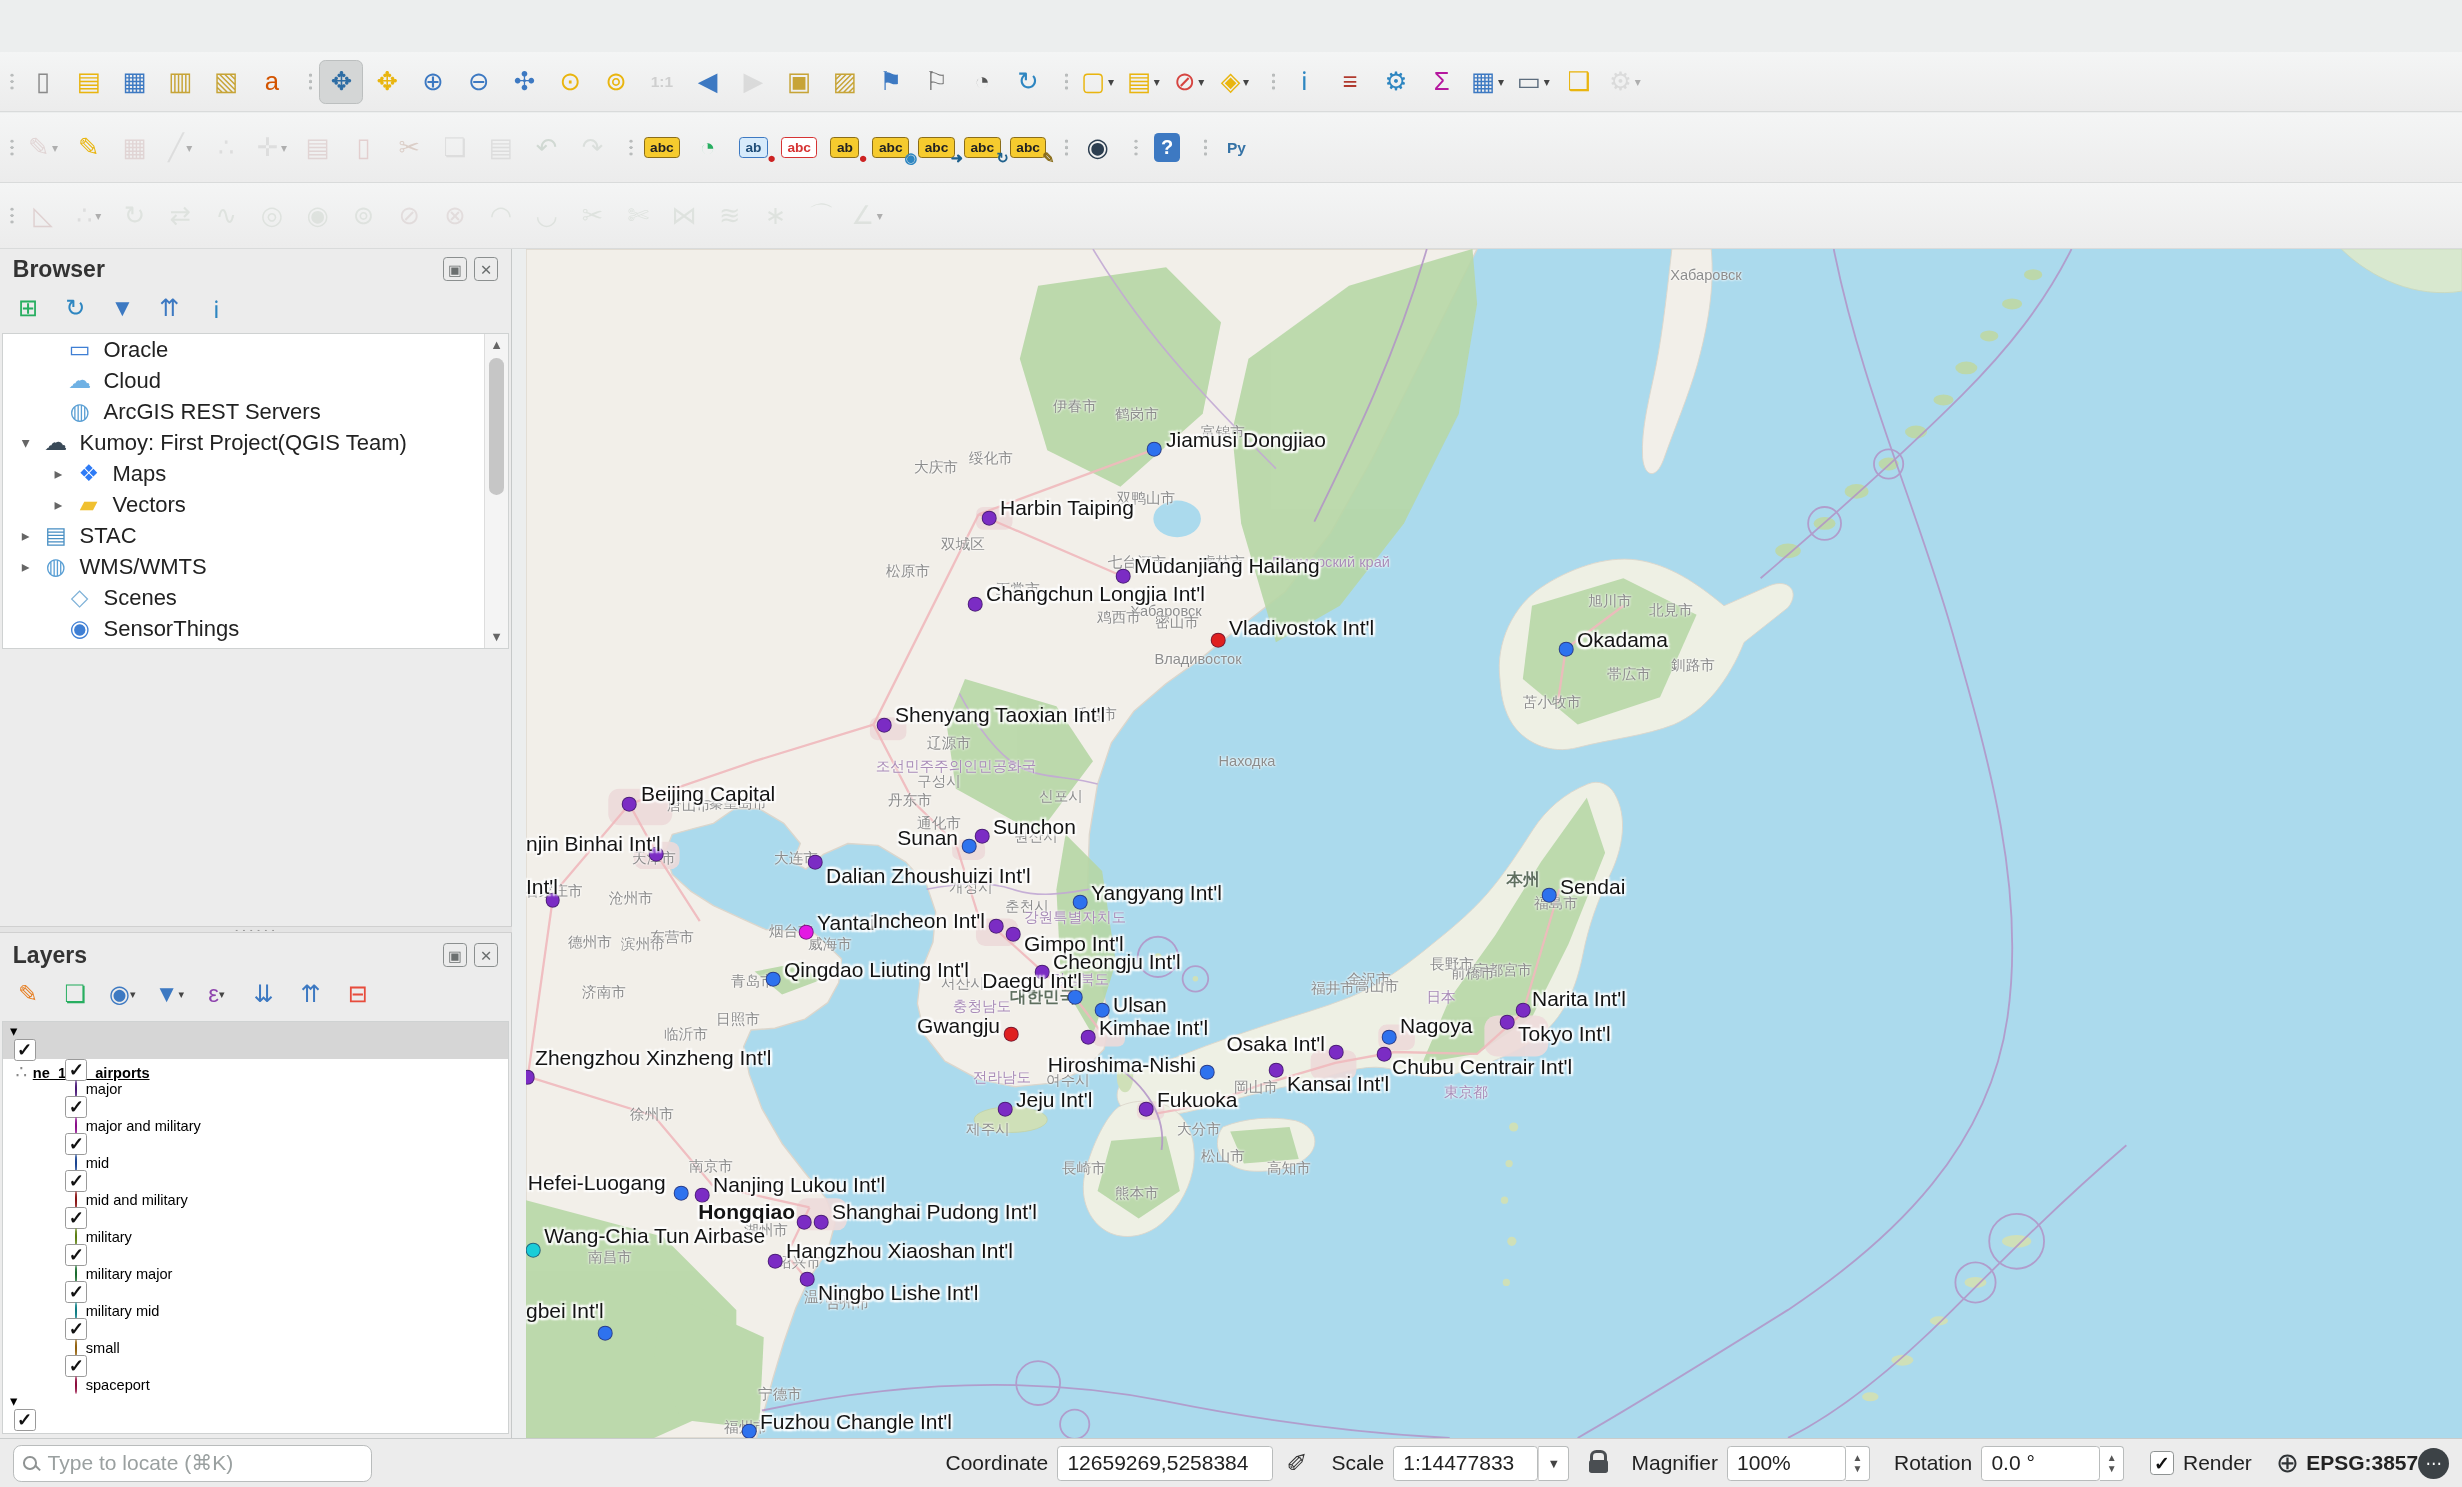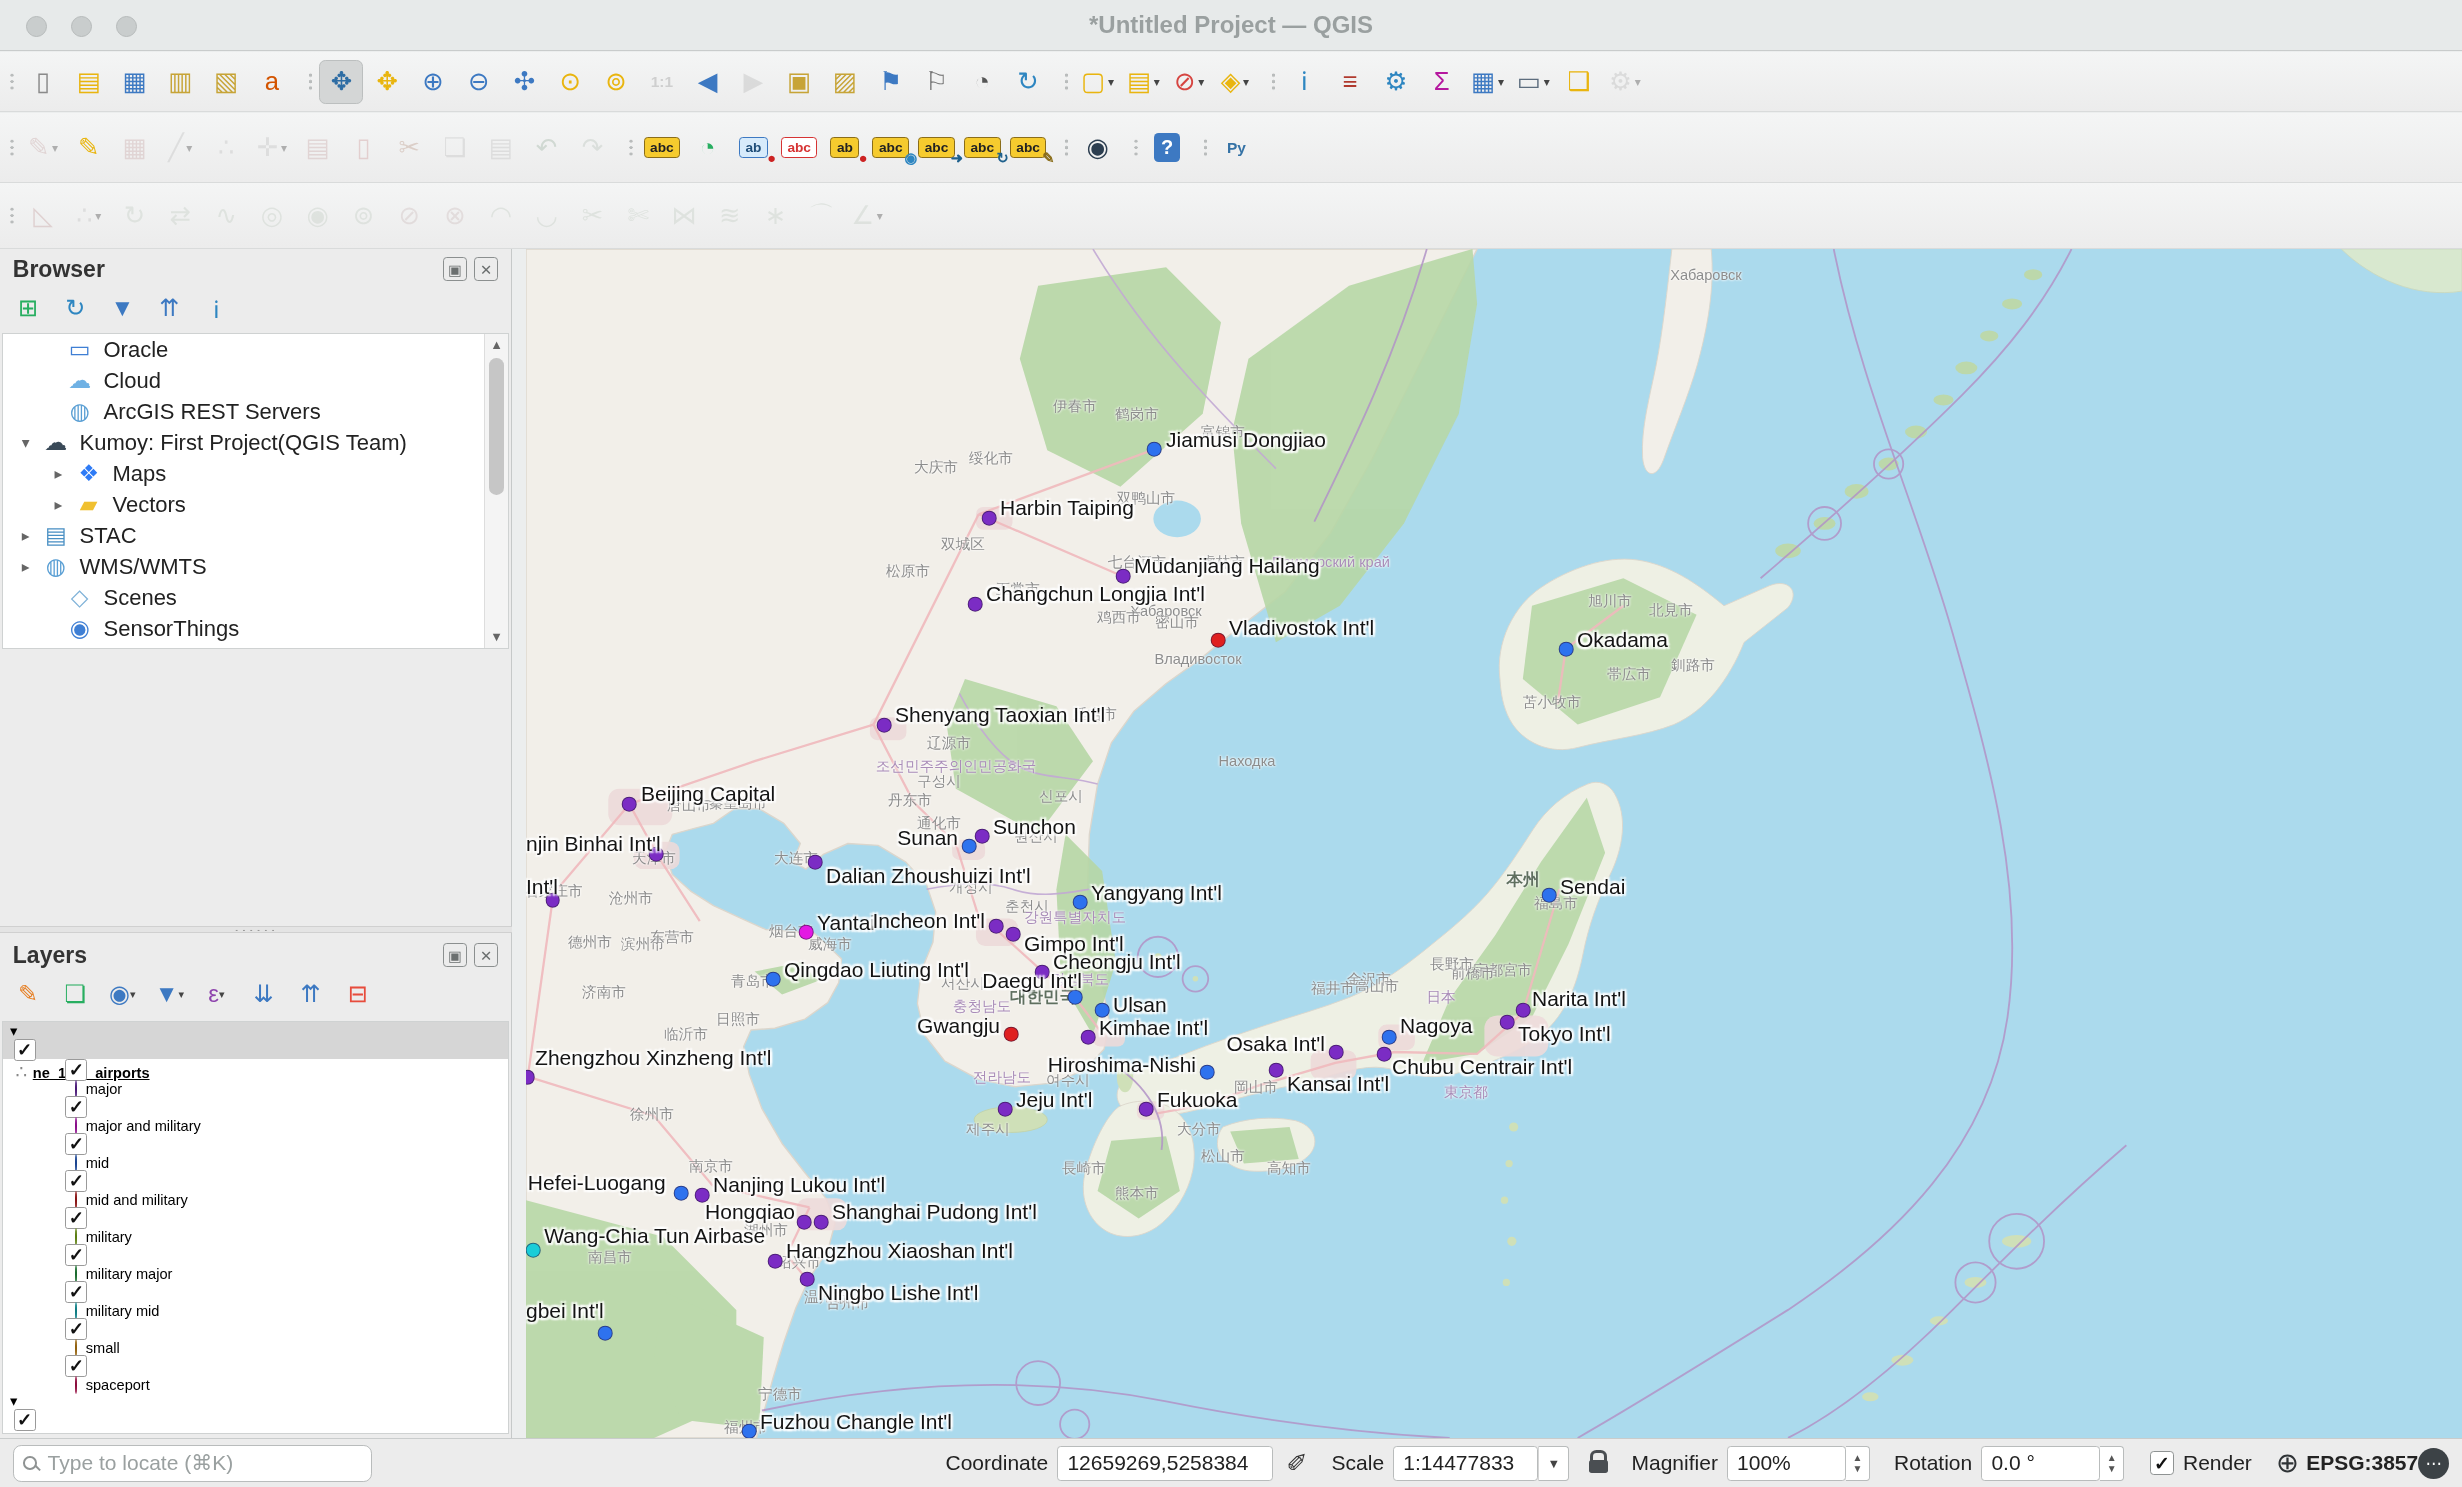--- a/index.html
+++ b/index.html
@@ -94,28 +94,20 @@
   .sb-cb { width:24px; height:24px; border:1.8px solid #8f9393; border-radius:3.7px; background:#fff; color:#111; font-size:19px; font-weight:bold; display:flex; align-items:center; justify-content:center; margin-left:25.6px; }
   .crs-globe { font-size:27.4px; color:#2f3336; margin-left:24px; line-height:1; }
   .bubble { width:31px; height:31px; border-radius:50%; background:#3c4246; color:#fff; font-size:16.5px; display:flex; align-items:center; justify-content:center; margin-left:auto; }
   .spacer { flex:1; }
 </style>
 </head>
 <body>
 
 <div id="app">
 
-  <div class="titlebar">
-    <div class="traffic">
-      <span></span>
-      <span></span>
-      <span></span>
-    </div>
-    <div class="win-title">*Untitled Project — QGIS</div>
-  </div>
 
   <div class="tbrow" id="tbrow0">
       <div class="tb-group">
         <div class="tb-btn">
           <span class="glyph" style="color: rgb(138, 138, 138);">▯</span>
         </div>
         <div class="tb-btn">
           <span class="glyph" style="color: rgb(233, 181, 15);">▤</span>
         </div>
         <div class="tb-btn">
@@ -759,21 +751,21 @@
         <div class="ap-label" style="left: 490px; top: 851px;">Jeju Int'l</div>
         <div class="ap-dot" style="left: 620px; top: 860px; background: rgb(123, 44, 196);"></div>
         <div class="ap-label" style="left: 631px; top: 851px;">Fukuoka</div>
         <div class="ap-dot" style="left: 1.8px; top: 828px; background: rgb(123, 44, 196);"></div>
         <div class="ap-label" style="left: 9.1px; top: 809px;">Zhengzhou Xinzheng Int'l</div>
         <div class="ap-dot" style="left: 155px; top: 944px; background: rgb(46, 114, 238);"></div>
         <div class="ap-label" style="left: 1.8px; top: 934px;">Hefei-Luogang</div>
         <div class="ap-dot" style="left: 176px; top: 946px; background: rgb(123, 44, 196);"></div>
         <div class="ap-label" style="left: 187px; top: 936px;">Nanjing Lukou Int'l</div>
         <div class="ap-dot" style="left: 278px; top: 973px; background: rgb(123, 44, 196);"></div>
-        <div class="ap-label r" style="left: 269px; top: 963px;">Hongqiao</div>
+        <div class="ap-label r" style="left: 269px; top: 963px; font-weight: bold;">Hongqiao</div>
         <div class="ap-dot" style="left: 295px; top: 973px; background: rgb(123, 44, 196);"></div>
         <div class="ap-label" style="left: 306px; top: 963px;">Shanghai Pudong Int'l</div>
         <div class="ap-dot" style="left: 7.3px; top: 1001px; background: rgb(25, 205, 216);"></div>
         <div class="ap-label" style="left: 18.3px; top: 987px;">Wang-Chia Tun Airbase</div>
         <div class="ap-dot" style="left: 249px; top: 1012px; background: rgb(123, 44, 196);"></div>
         <div class="ap-label" style="left: 260px; top: 1002px;">Hangzhou Xiaoshan Int'l</div>
         <div class="ap-dot" style="left: 281px; top: 1030px; background: rgb(123, 44, 196);"></div>
         <div class="ap-label" style="left: 292px; top: 1044px;">Ningbo Lishe Int'l</div>
         <div class="ap-dot" style="left: 79px; top: 1084px; background: rgb(46, 114, 238);"></div>
         <div class="ap-label" style="left: 0px; top: 1062px;">gbei Int'l</div>

